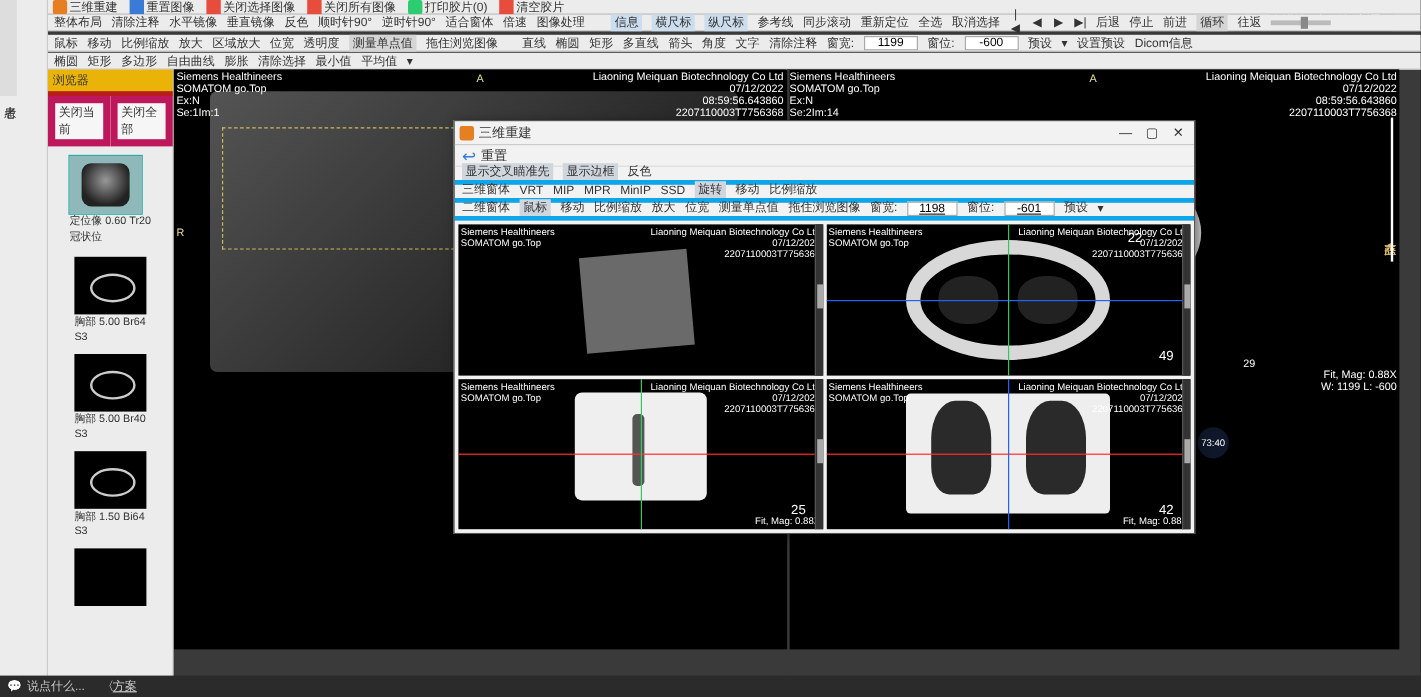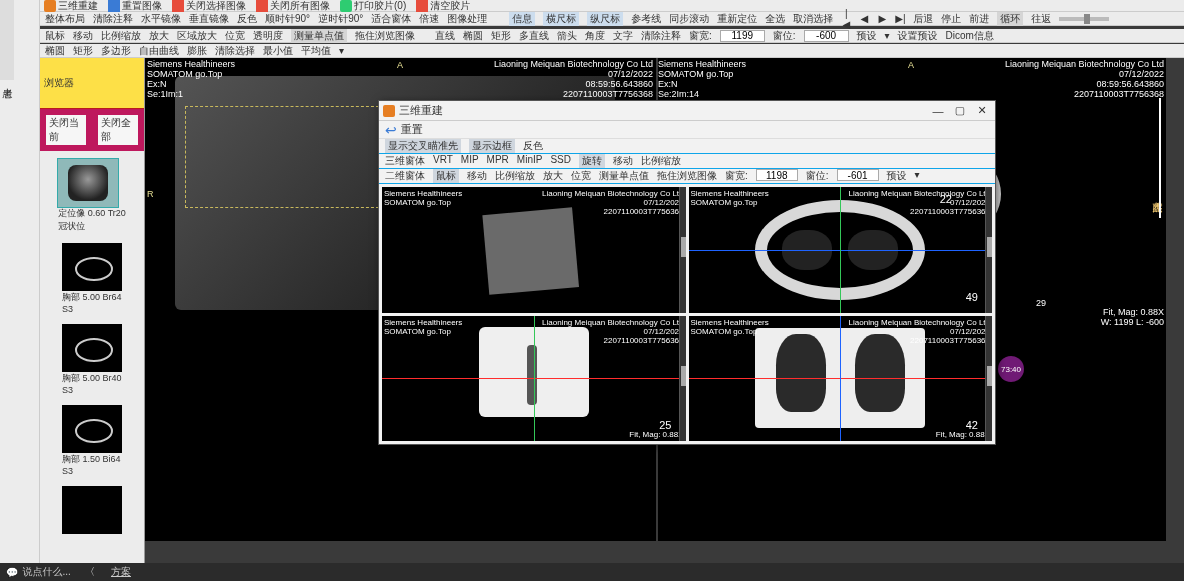--- a/index.html
+++ b/index.html
@@ -20,21 +20,21 @@
   .num-in { width: 45px; border: 1px solid #aaa; text-align: center; font-size: 10px; height: 12px; }
   .slider { display: inline-block; width: 50px; height: 4px; background: #bbb; position: relative; }
   .slider::after { content:''; position:absolute; left:50%; top:-3px; width:6px; height:10px; background:#888; }
   .nav-icn { width: 10px; display: inline-block; text-align: center; cursor: pointer; }
   
   
   .side-tab { position: absolute; left: 0; top: 0; width: 40px; bottom: 0; background: #ececec; border-right: 1px solid #ccc; }
   .side-tab .vlabel { writing-mode: vertical-rl; font-size: 10px; padding-top: 80px; text-align: center; width: 14px; background: #ddd; }
   
   .thumb-panel { position: absolute; left: 40px; top: 58px; width: 105px; bottom: 0; background: #ececec; border-right: 1px solid #999; }
-  .thumb-head { font-size: 10px; background: #fde047; padding: 18px 4px; border-bottom: 1px solid #b91c1c; }
+  .thumb-head { font-size: 10px; background: #eab308; padding: 2px 4px; border-bottom: 4px solid #b91c1c; }
   .thumb-tabs { display: flex; font-size: 10px; }
   .thumb-tabs span { padding: 1px 3px; border: 6px solid #be185d; background: #f6f6f6; cursor: pointer; }
   .thumb-list { display: flex; flex-direction: column; align-items: center; gap: 10px; padding-top: 8px; }
   .thumb-card { font-size: 9px; }
   .thumb-card.sel .timg { outline: 1px solid #3aa; }
   .timg { width: 60px; height: 48px; background: #000; display: flex; align-items: center; justify-content: center; }
   .timg.sel { background: #8fb9b9; }
   .shape-xray { width: 40px; height: 36px; background: radial-gradient(circle at 50% 40%, #999 0%, #222 70%); border-radius: 8px; }
   .shape-ax { width: 50px; height: 36px; background: #000; position:relative; }
   .shape-ax::before{content:'';position:absolute;left:8px;top:8px;width:34px;height:20px;border:2px solid #ccc;border-radius:50%;}
@@ -59,21 +59,21 @@
   .ct-ring{position:absolute;left:10px;top:10px;right:10px;bottom:10px;border-radius:50%;border:25px solid #d5d5d5;}
   
   
   .dialog { position: absolute; left: 378px; top: 100px; width: 618px; height: 345px; background: #f2f2f2; border: 1px solid #555; box-shadow: 2px 2px 8px rgba(0,0,0,0.5); z-index: 100; display:flex; flex-direction:column; }
   .dialog-title { height: 20px; display: flex; align-items: center; padding: 0 4px; font-size: 11px; gap: 4px; border-bottom:1px solid #ccc;}
   .dialog-title .spacer{flex:1;}
   .dialog-title .wbtn{width:18px;text-align:center;cursor:pointer;}
   .dialog-sub { height: 18px; display:flex; align-items:center; padding-left:6px; gap:4px; font-size:11px; border-bottom:1px solid #ddd;}
   .dialog-sub .back-ic{color:#3a7bd5; font-size:14px;}
   
-  .dlg-row { height:15px; display:flex; align-items:flex-start; gap:8px; padding-left:6px; font-size:10px; border-bottom:1px solid #0ea5e9;}
+  .dlg-row { height:15px; display:flex; align-items:flex-end; gap:8px; padding-left:6px; font-size:10px; border-bottom:4px solid #0ea5e9;}
   .dlg-row .itm { cursor:pointer; }
   .dlg-row .itm.sel { background:#cfd6de; padding:0 3px;}
   .dlg-row .num{ width:42px; border:1px solid #aaa; text-align:center; font-size:10px; height:12px;text-decoration:underline;}
   
   .dlg-grid { flex:1; display:grid; grid-template-columns:1fr 1fr; grid-template-rows:1fr 1fr; gap:3px; padding:3px; background:#f2f2f2; }
   .dlg-vp { background:#000; position:relative; color:#fff; font-size:8px;}
   .dlg-vp .corner-tl{position:absolute;left:2px;top:2px;}
   .dlg-vp .corner-tr{position:absolute;right:2px;top:2px;text-align:right;}
   .dlg-vp .corner-br{position:absolute;right:2px;bottom:2px;text-align:right;}
   .dlg-vp .num-lbl{position:absolute;right:14px;bottom:10px;font-size:11px;}
@@ -91,28 +91,28 @@
   .cor-body{position:absolute;left:50%;top:45%;transform:translate(-50%,-50%);width:110px;height:90px;background:#efefef;border-radius:6px;}
   .cor-body::after{content:'';position:absolute;left:48px;top:18px;width:10px;height:60px;background:#555;border-radius:4px;}
   
   .sag-body{position:absolute;left:50%;top:50%;transform:translate(-50%,-50%);width:170px;height:100px;background:#eee;border-radius:4px;display:flex;justify-content:space-around;padding:6px;}
   .sag-body .lung{width:50px;height:78px;background:#2a2a2a;border-radius:40% 40% 30% 30%;}
   
   
   .presenter { position:absolute; top:8px; right:22px; background:#111; color:#fff; font-size:10px; padding:2px 8px; border-radius:2px; display:flex; align-items:center; gap:4px;}
   .presenter .mic{width:10px;height:10px;border-radius:50%;background:#ccc;}
   
-  .blue-bub { position:absolute; right:160px; top:356px; width:26px; height:26px; border-radius:50%; background:#701a75; color:#fff; font-size:8px; display:flex; align-items:center; justify-content:center; z-index:50;}
+  .blue-bub { position:absolute; right:160px; top:356px; width:26px; height:26px; border-radius:50%; background:#0f172a; color:#fff; font-size:8px; display:flex; align-items:center; justify-content:center; z-index:50;}
   
   .watermark { position:absolute; right:6px; bottom:2px; font-size:10px; color:#b8b8b8; background:rgba(255,255,255,0.7); padding:0 2px;}
   
   .bottom-bar { position:absolute; left:0; bottom:0; right:0; height:18px; background:#2b2b2b; display:flex; align-items:center; color:#c5c5c5; font-size:10px; padding-left:6px;}
   .bottom-bar .hint{display:flex;align-items:center;gap:4px;}
   .bottom-bar .chev{position:absolute;left:85px;color:#eee;}
-  .bottom-bar .plan{position:absolute;left:111px;color:#ccc;text-decoration:underline;}
+  .bottom-bar .plan{position:absolute;left:94px;color:#ccc;text-decoration:underline;}
   
   .ic-orange{width:12px;height:12px;background:#e67e22;border-radius:2px;display:inline-block;}
   .ic-green{width:12px;height:12px;background:#2ecc71;border-radius:2px;display:inline-block;}
   .ic-red{width:12px;height:12px;background:#e74c3c;display:inline-block;}
   .ic-blue{width:12px;height:12px;background:#3a7bd5;display:inline-block;}
 </style>
 </head>
 <body>
 
 <div class="presenter">

